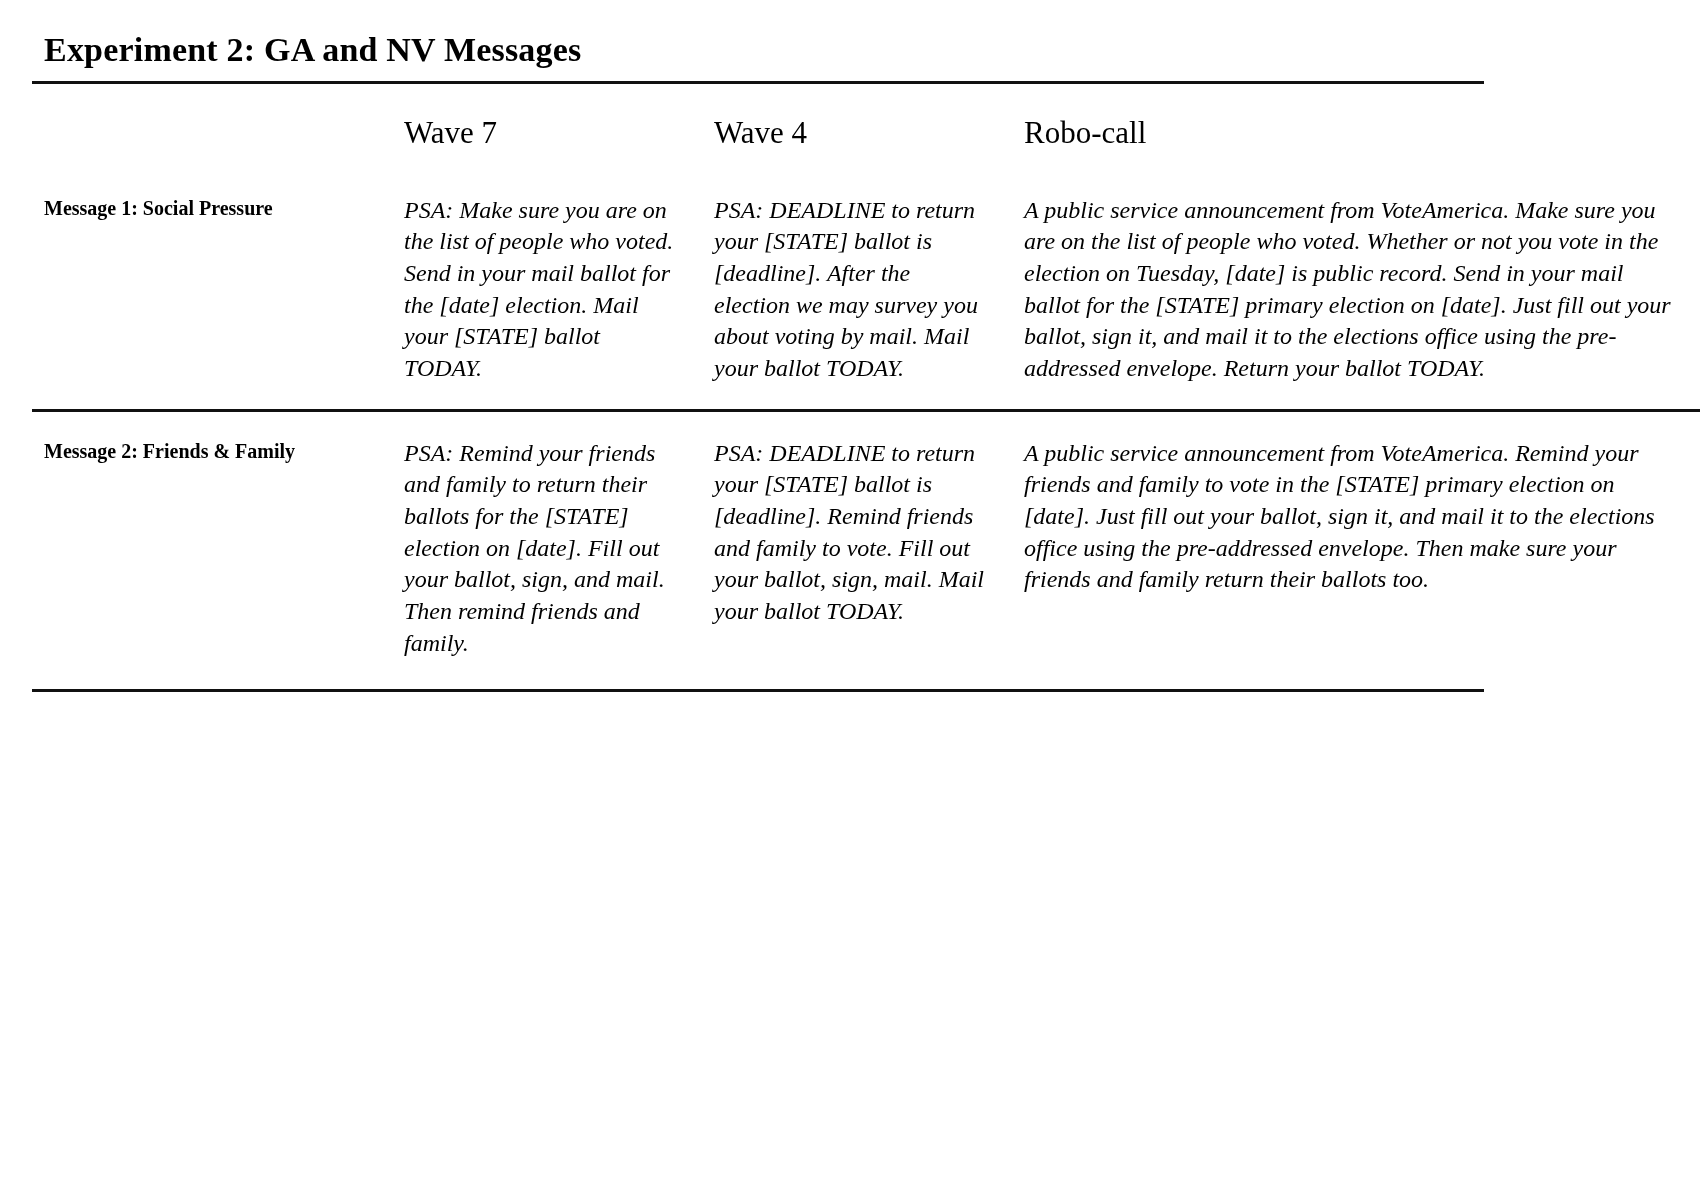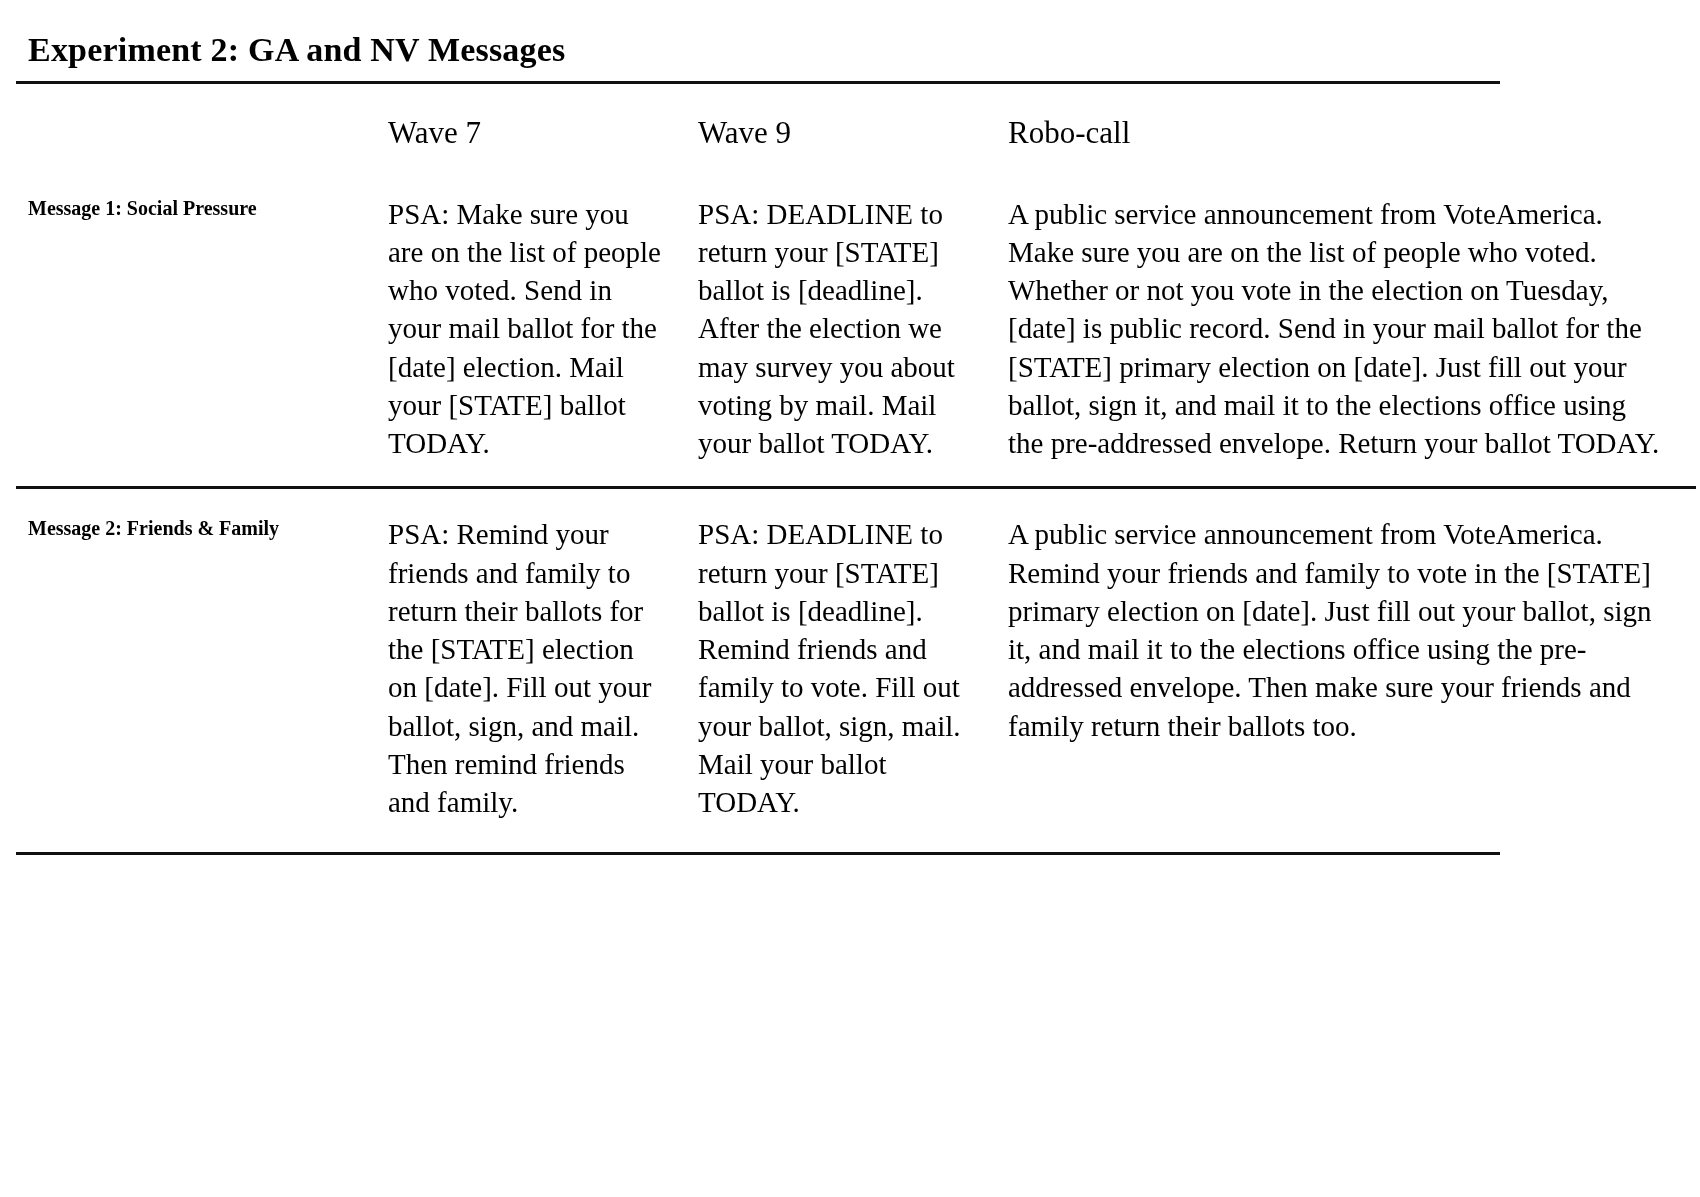--- a/index.html
+++ b/index.html
@@ -12,21 +12,21 @@
     height: 1197px;
     font-family: "Liberation Serif", "DejaVu Serif", serif;
     color: #000000;
     overflow: hidden;
   }
   .page {
     position: relative;
     width: 1516px;
     height: 1197px;
     box-sizing: border-box;
-    padding: 0 16px;
+    padding: 0 32px;
   }
   .table-title {
     font-size: 34px;
     font-weight: bold;
     letter-spacing: 0.2px;
     padding: 30px 0 10px 12px;
     line-height: 1.2;
   }
   .rule {
     border-top: 3px solid #111111;
@@ -59,21 +59,22 @@
   }
   td.rowlabel {
     font-weight: bold;
     font-size: 20px;
     line-height: 1.35;
     vertical-align: top;
     text-align: left;
     padding: 26px 18px 24px 12px;
   }
   td.cell {
-    font-size: 29px;
+    font-style: italic;
+    font-size: 24px;
     line-height: 1.32;
     vertical-align: top;
     text-align: left;
     padding: 26px 22px 24px 12px;
     hyphens: none;
   }
   td.cell.robo {
     padding-right: 30px;
   }
   tr.divider td {
@@ -103,21 +104,21 @@
       <col class="c-label">
       <col class="c-wave1">
       <col class="c-wave2">
       <col class="c-robo">
     </colgroup>
 
     <thead>
       <tr>
         <th class="colhead blank"></th>
         <th class="colhead">Wave 7</th>
-        <th class="colhead">Wave 9</th>
+        <th class="colhead">Wave 4</th>
         <th class="colhead">Robo-call</th>
       </tr>
     </thead>
 
     <tbody>
 
       <tr>
         <td class="rowlabel">Message 1: Social Pressure</td>
         <td class="cell">PSA: Make sure you are on the list of people who voted. Send in your mail ballot for the [date] election. Mail your [STATE] ballot TODAY.</td>
         <td class="cell">PSA: DEADLINE to return your [STATE] ballot is [deadline]. After the election we may survey you about voting by mail. Mail your ballot TODAY.</td>

